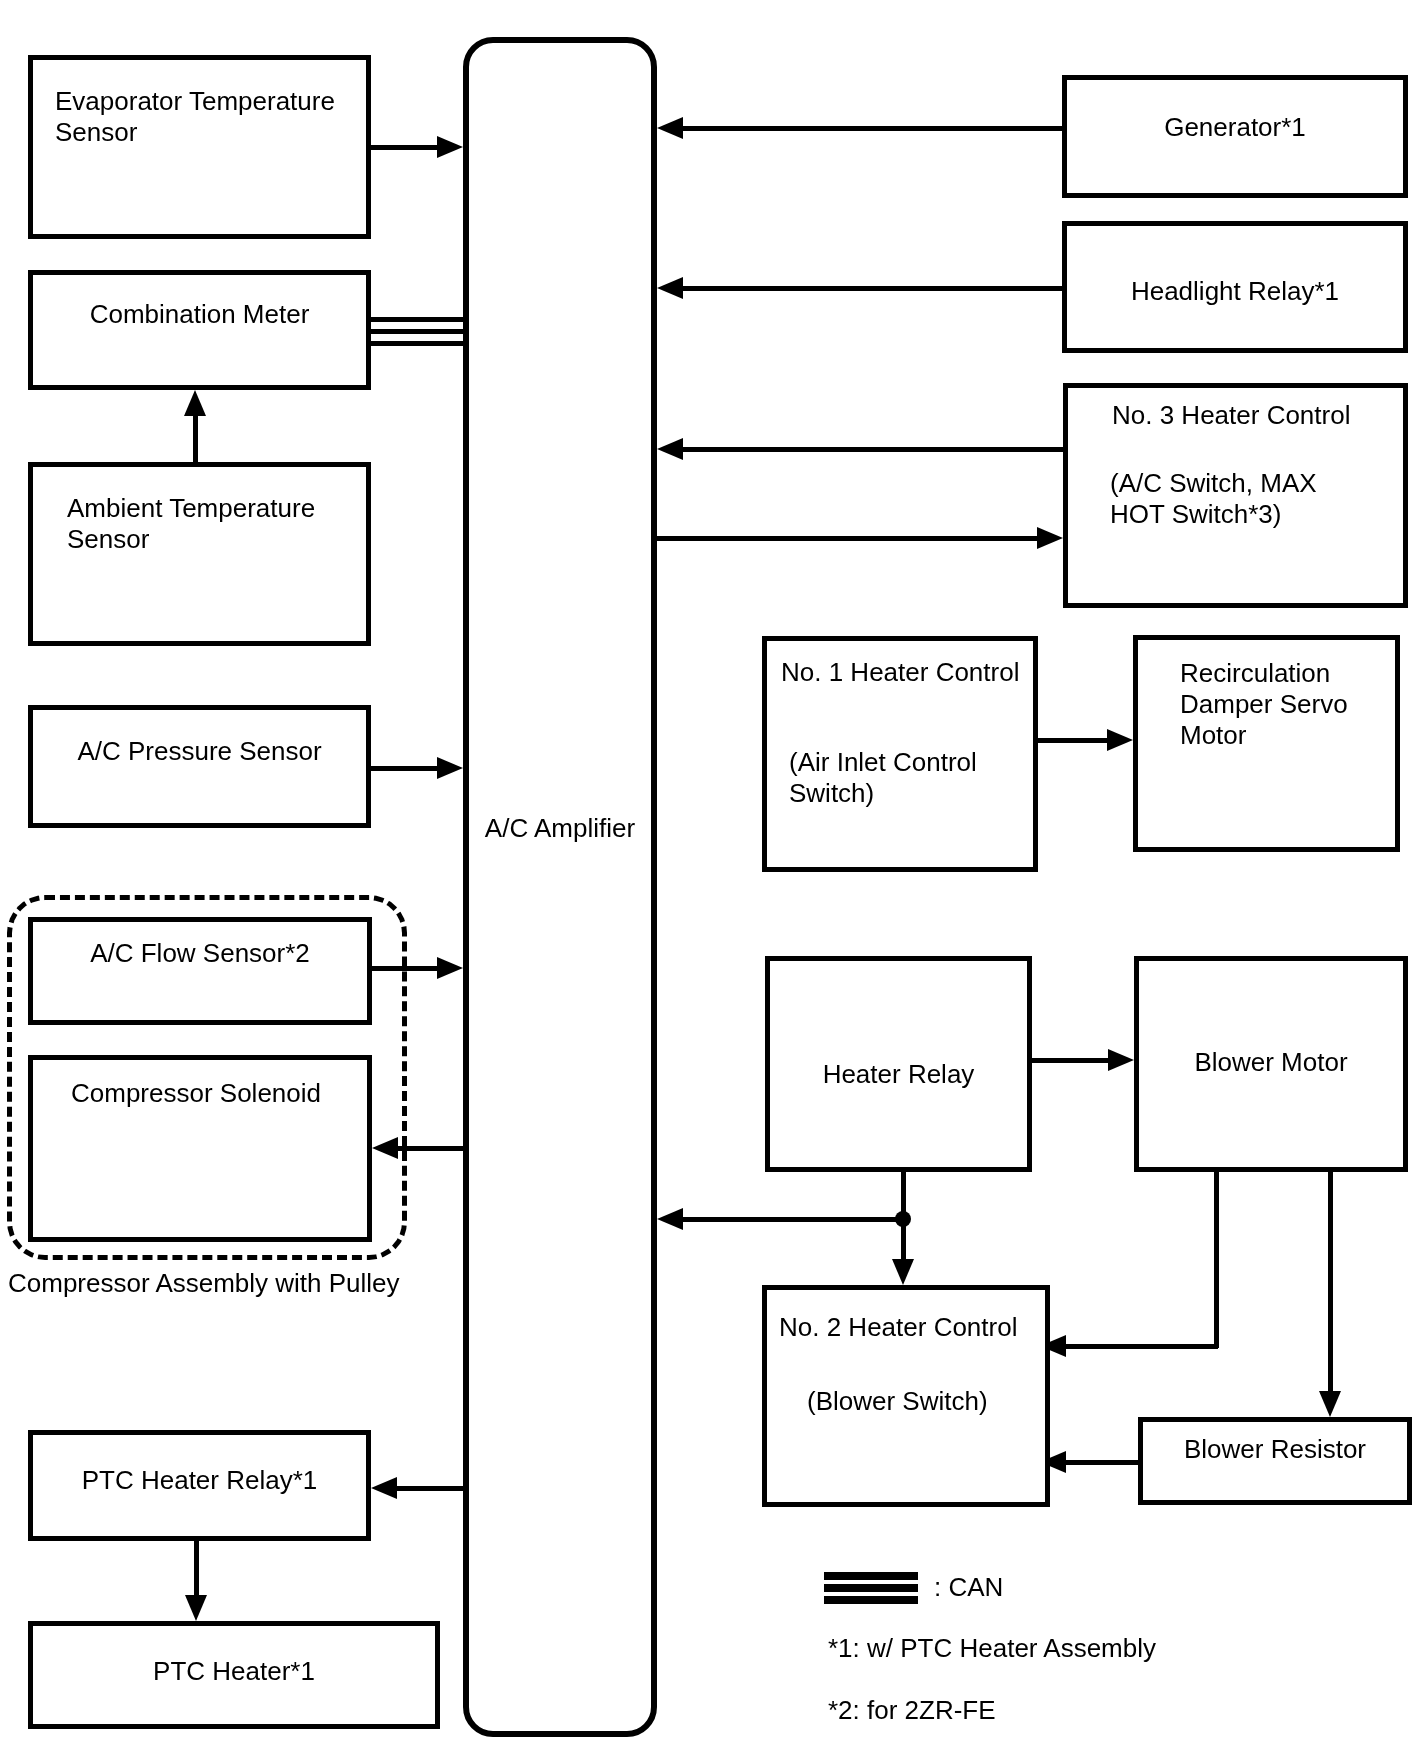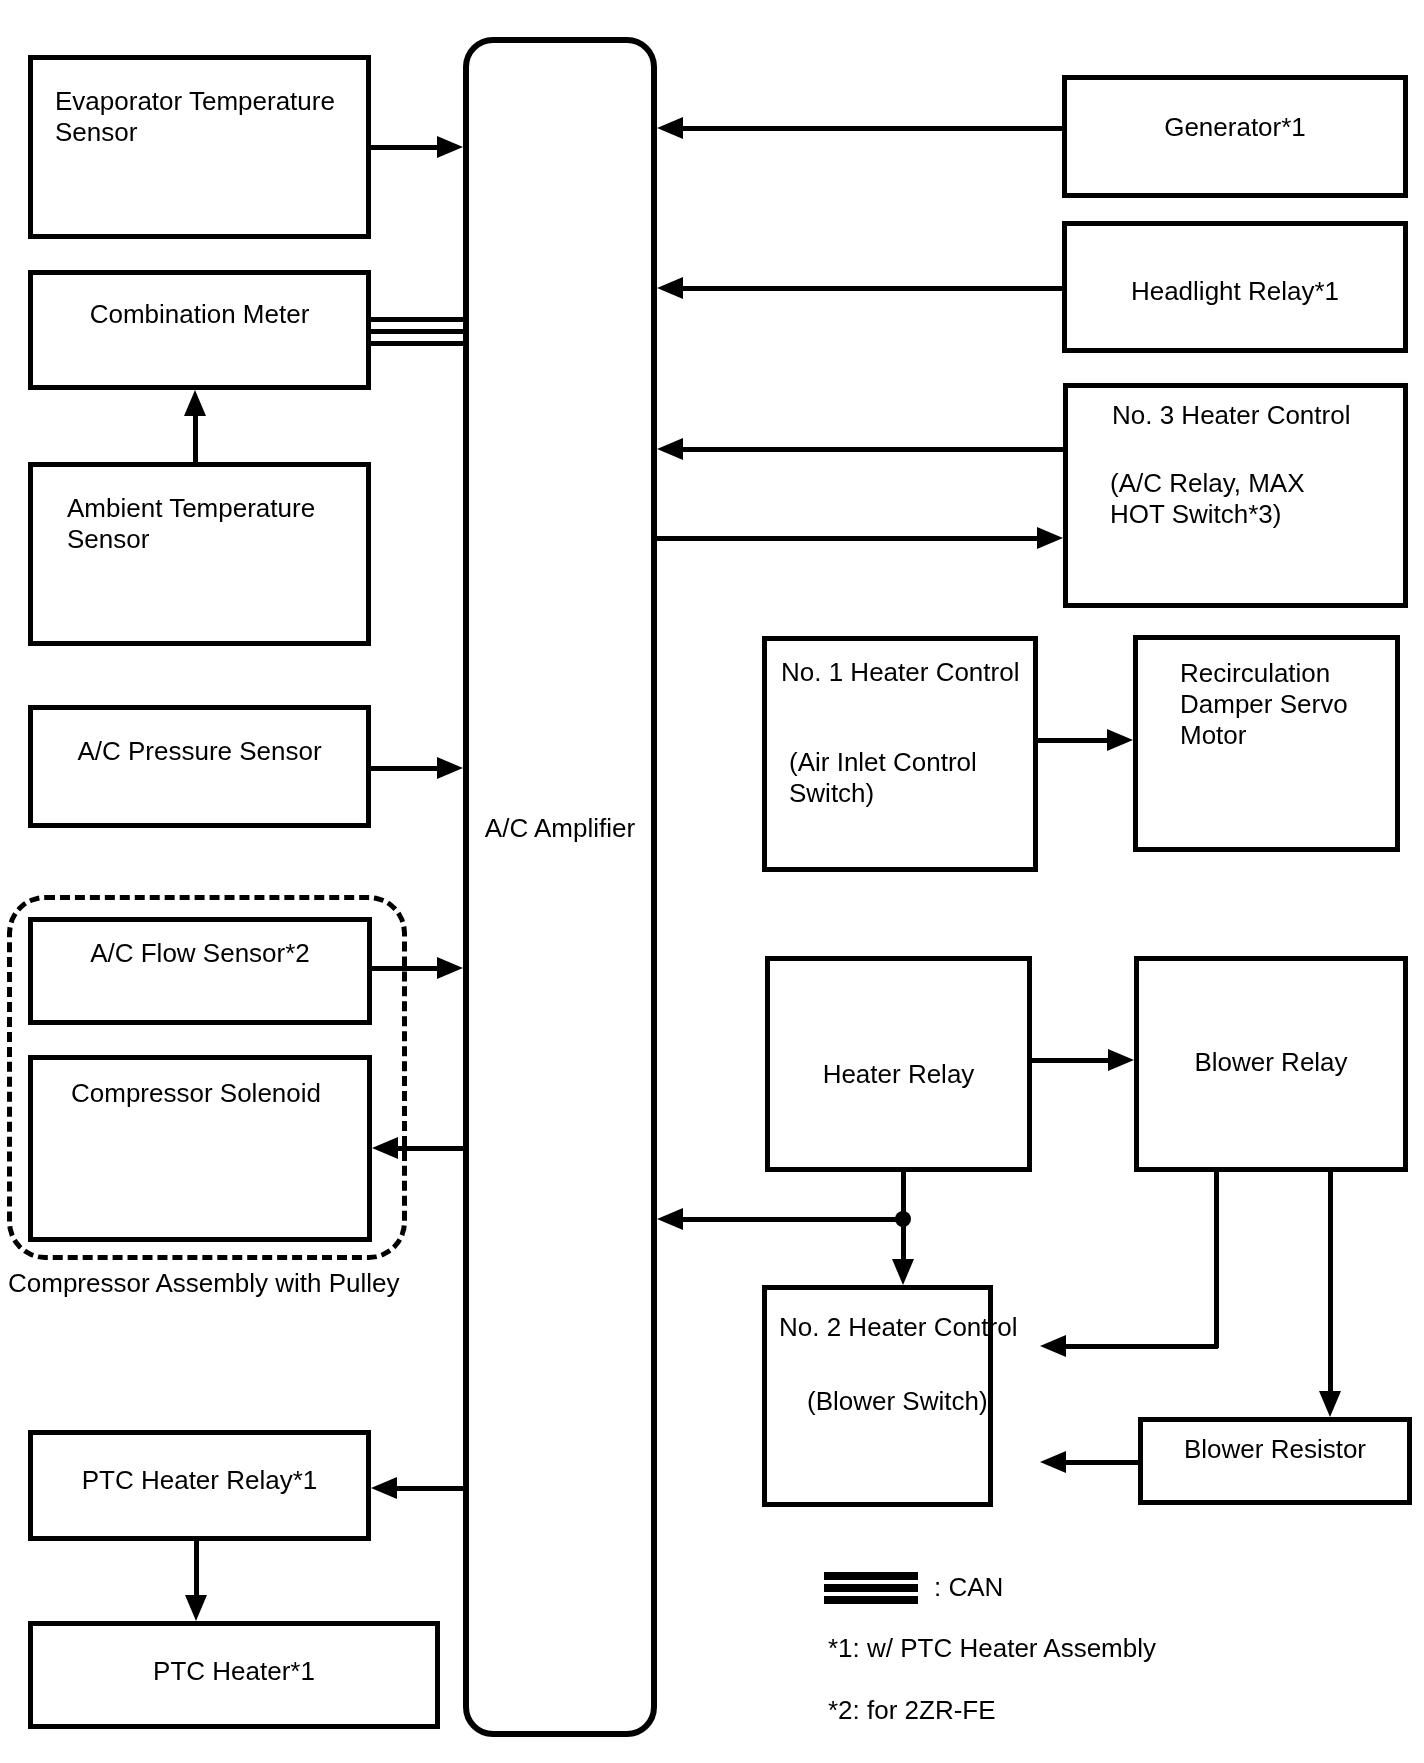--- a/index.html
+++ b/index.html
@@ -118,36 +118,36 @@
         <div class="nodetext" style="top: 770px; left: 0px; right: 0px; text-align: center;"><div class="tline">A/C Amplifier</div></div>
       </div>
       <div class="node" style="left: 1062px; top: 75px; width: 346px; height: 123px;">
         <div class="nodetext" style="top: 32px; left: 0px; right: 0px; text-align: center;"><div class="tline">Generator*1</div></div>
       </div>
       <div class="node" style="left: 1062px; top: 221px; width: 346px; height: 132px;">
         <div class="nodetext" style="top: 50px; left: 0px; right: 0px; text-align: center;"><div class="tline">Headlight Relay*1</div></div>
       </div>
       <div class="node" style="left: 1063px; top: 383px; width: 345px; height: 225px;">
         <div class="nodetext" style="top: 12px; left: 44px;"><div class="tline">No. 3 Heater Control</div></div>
-        <div class="nodetext" style="top: 80px; left: 42px;"><div class="tline">(A/C Relay, MAX</div><div class="tline">HOT Switch*3)</div></div>
+        <div class="nodetext" style="top: 80px; left: 42px;"><div class="tline">(A/C Switch, MAX</div><div class="tline">HOT Switch*3)</div></div>
       </div>
       <div class="node" style="left: 762px; top: 636px; width: 276px; height: 236px;">
         <div class="nodetext" style="top: 16px; left: 14px;"><div class="tline">No. 1 Heater Control</div></div>
         <div class="nodetext" style="top: 106px; left: 22px;"><div class="tline">(Air Inlet Control</div><div class="tline">Switch)</div></div>
       </div>
       <div class="node" style="left: 1133px; top: 635px; width: 267px; height: 217px;">
         <div class="nodetext" style="top: 18px; left: 42px;"><div class="tline">Recirculation</div><div class="tline">Damper Servo</div><div class="tline">Motor</div></div>
       </div>
       <div class="node" style="left: 765px; top: 956px; width: 267px; height: 216px;">
         <div class="nodetext" style="top: 98px; left: 0px; right: 0px; text-align: center;"><div class="tline">Heater Relay</div></div>
       </div>
       <div class="node" style="left: 1134px; top: 956px; width: 274px; height: 216px;">
-        <div class="nodetext" style="top: 86px; left: 0px; right: 0px; text-align: center;"><div class="tline">Blower Relay</div></div>
+        <div class="nodetext" style="top: 86px; left: 0px; right: 0px; text-align: center;"><div class="tline">Blower Motor</div></div>
       </div>
-      <div class="node" style="left: 762px; top: 1285px; width: 231px; height: 222px; text-decoration: underline;">
+      <div class="node" style="left: 762px; top: 1285px; width: 288px; height: 222px; text-decoration: underline;">
         <div class="nodetext" style="top: 22px; left: 12px;"><div class="tline">No. 2 Heater Control</div></div>
         <div class="nodetext" style="top: 96px; left: 40px;"><div class="tline">(Blower Switch)</div></div>
       </div>
       <div class="node" style="left: 1138px; top: 1417px; width: 274px; height: 88px;">
         <div class="nodetext" style="top: 12px; left: 0px; right: 0px; text-align: center;"><div class="tline">Blower Resistor</div></div>
       </div>
     </div>
   <div id="assembly-caption" class="caption" style="left: 8px; top: 1268px;">Compressor Assembly with Pulley</div>
   <div id="legend">
     <div id="can-symbol" style="left: 824px; top: 1572px;">

